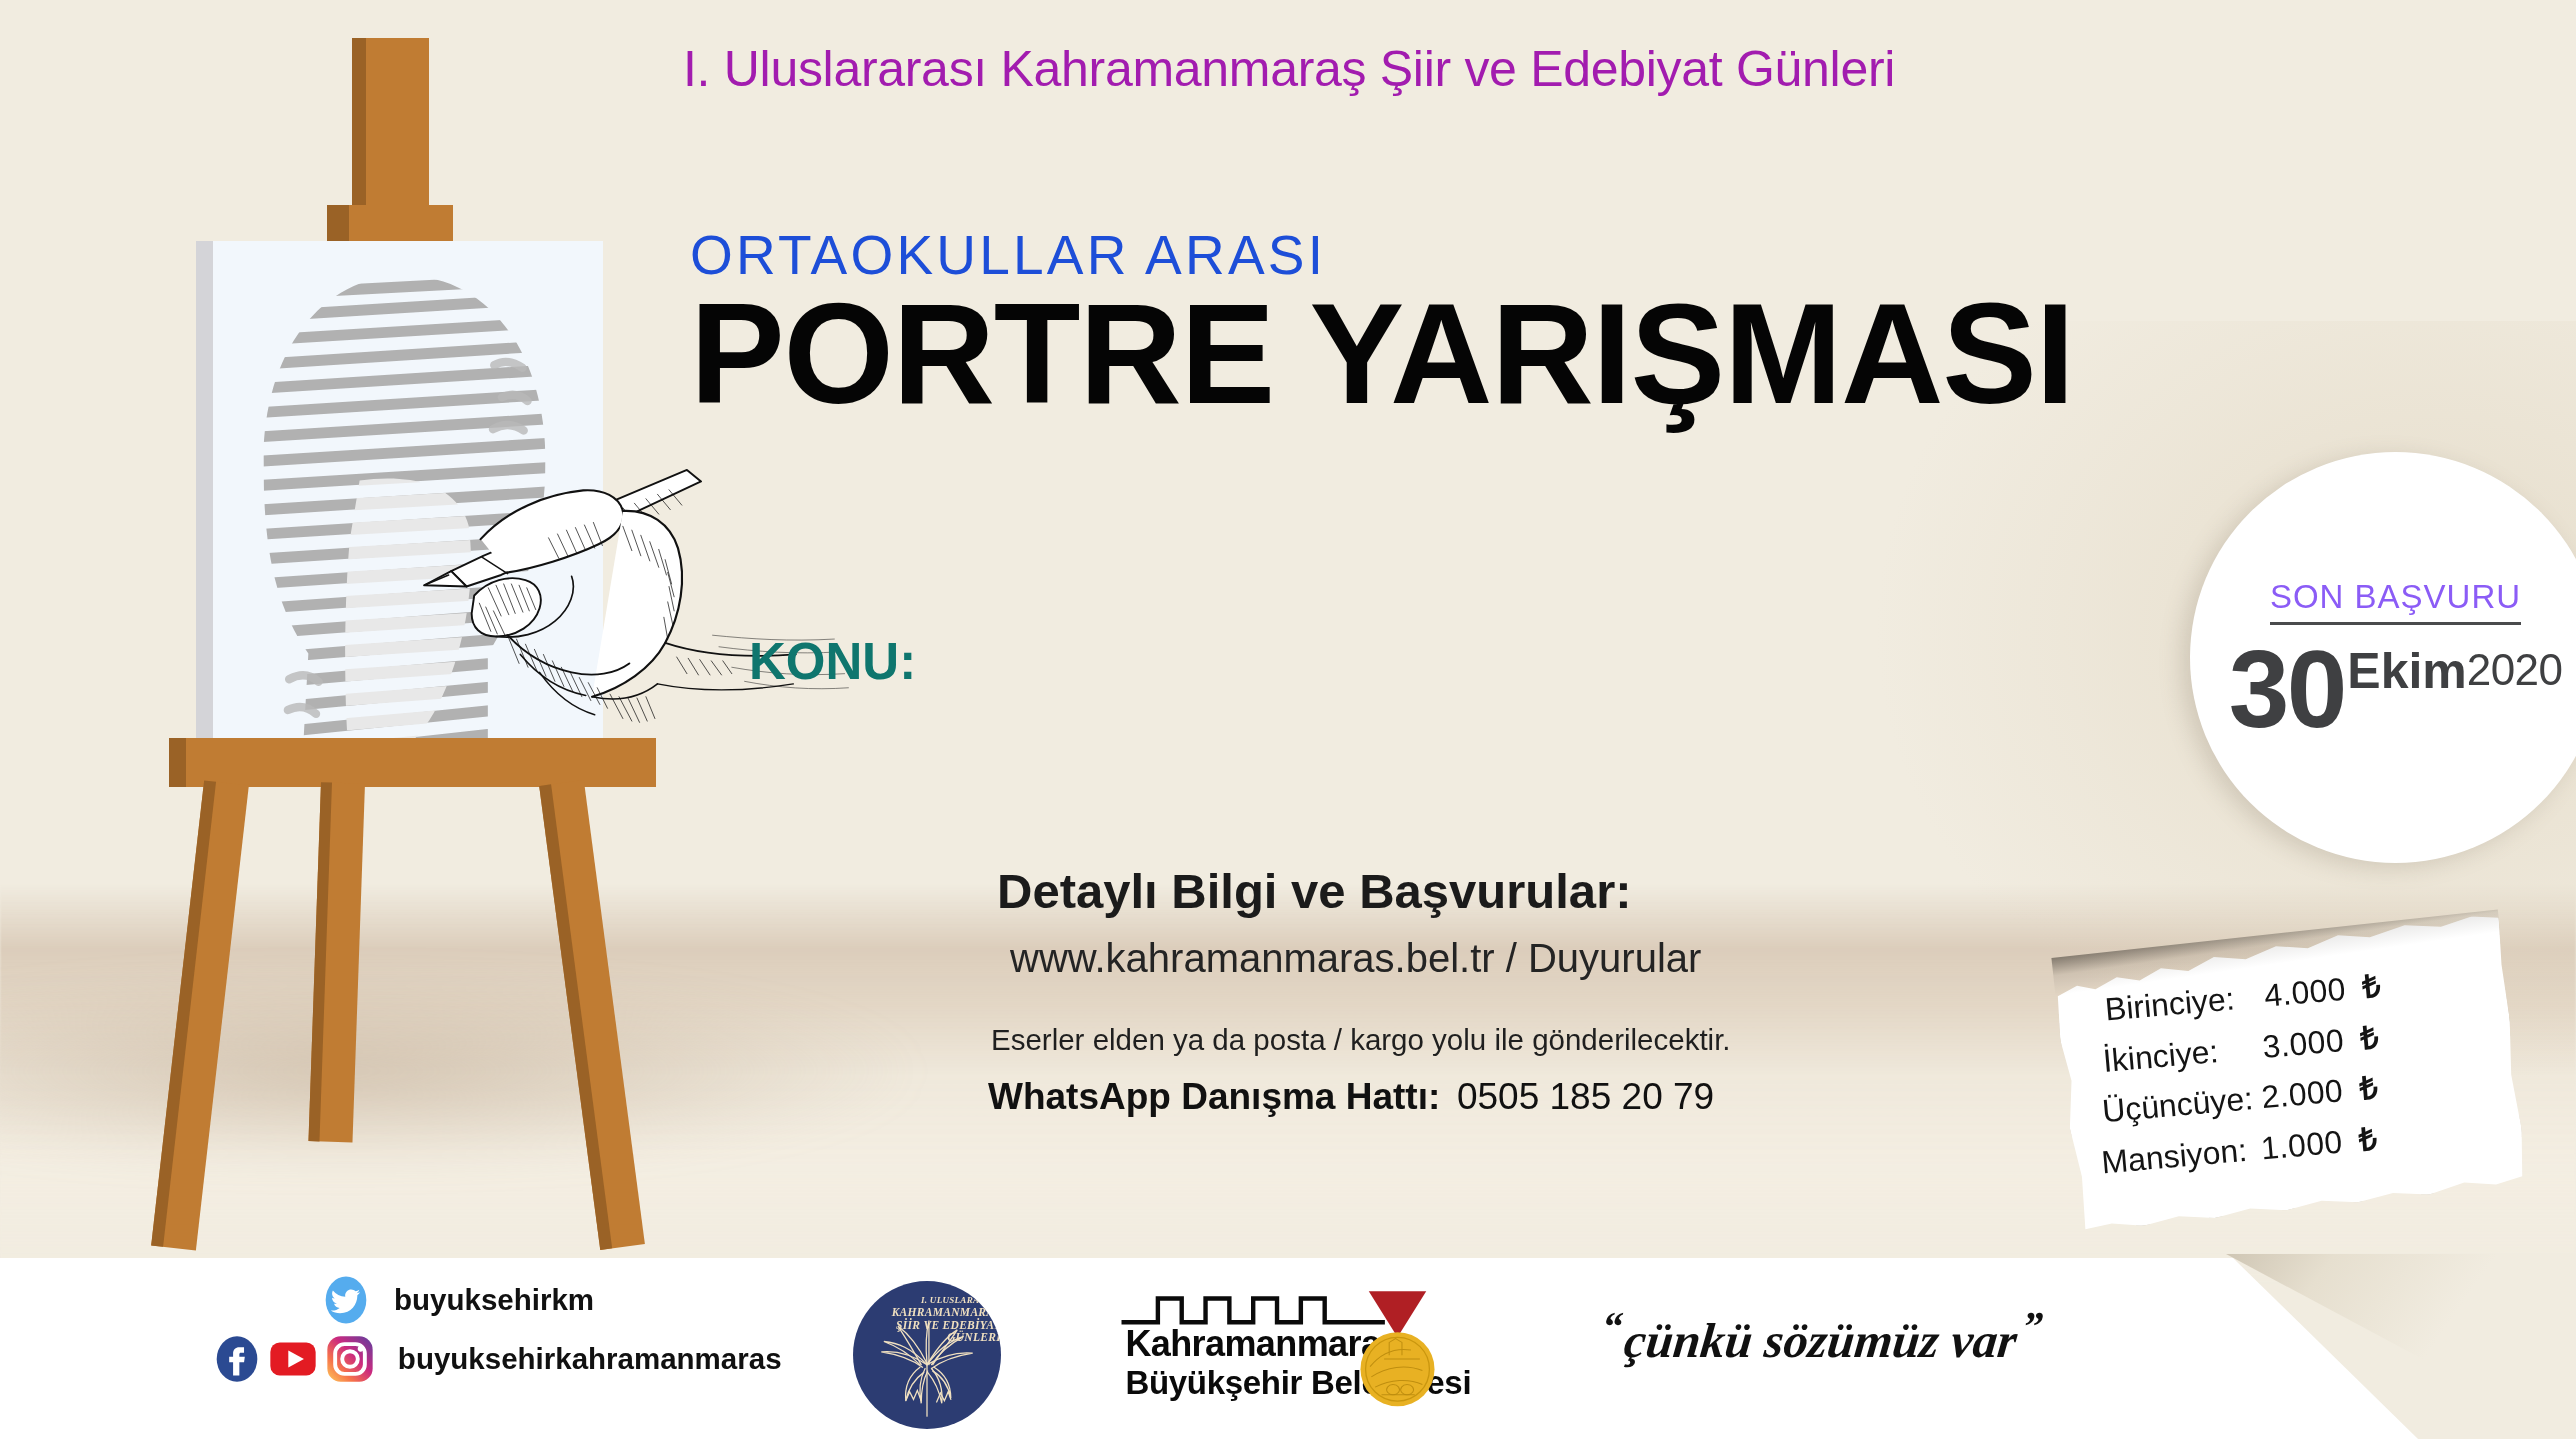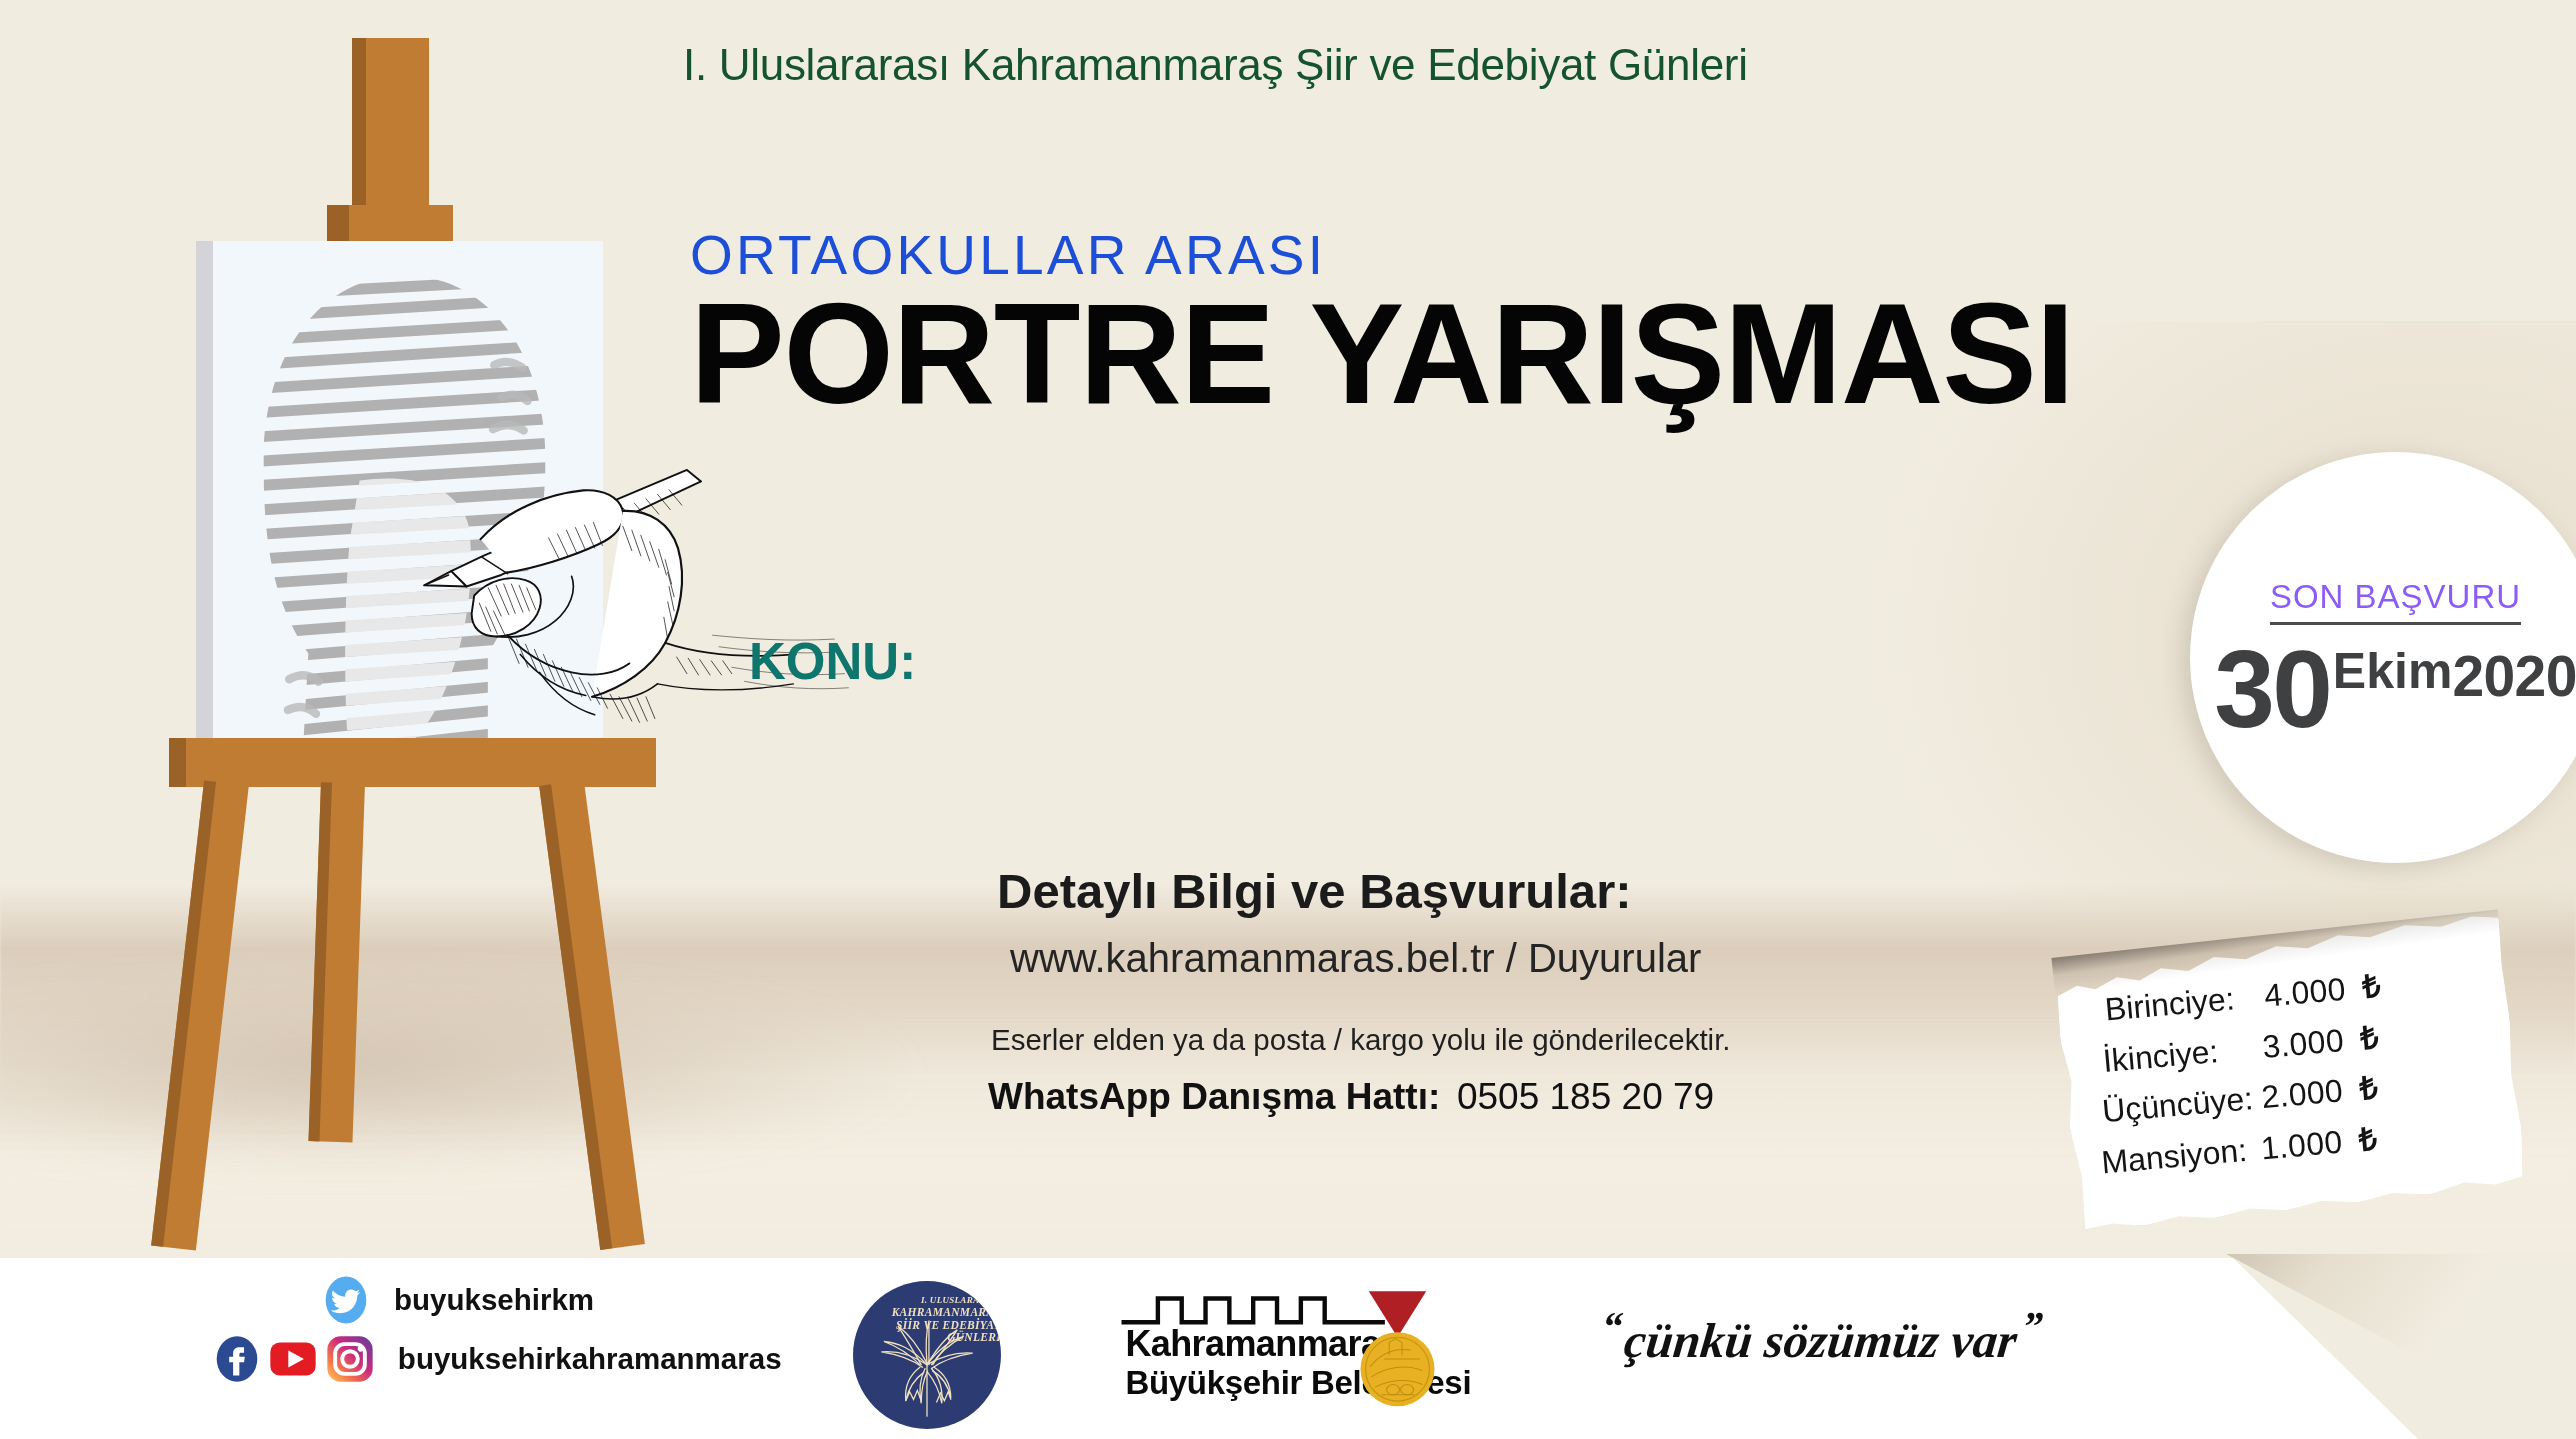--- a/index.html
+++ b/index.html
@@ -97,21 +97,21 @@
 
   
   .portrait-svg{ position:absolute; left:212px; top:269px; width:385px; height:500px; }
 
   
   .hand-svg{ position:absolute; left:411px; top:443px; width:475px; height:346px; }
 
   
   .kicker{
     position:absolute; left:683px; top:40px; width:1860px;
-    font-size:44px; font-weight:400; color:#14532d;
+    font-size:50px; font-weight:400; color:#a21caf;
     letter-spacing:-0.3px;
     white-space:nowrap;
   }
   .pre-title{
     position:absolute; left:690px; top:223px;
     font-size:55px; font-weight:400; color:#1d4ed8;
     letter-spacing:3.2px;
     white-space:nowrap;
   }
   .main-title{
@@ -169,21 +169,21 @@
     padding-bottom:6.4px; margin-bottom:18px;
     white-space:nowrap;
   }
   .dc-row{ display:flex; align-items:flex-start; }
   .dc-day{
     font-size:109px; font-weight:700; color:#3f4042;
     line-height:0.86; letter-spacing:-2.6px;
   }
   .dc-my{ display:flex; flex-direction:row; padding-top:5.1px; padding-left:2.6px; }
   .dc-month{ font-size:50px; font-weight:700; color:#3f4042; line-height:0.95; }
-  .dc-year{ font-size:57px; font-weight:700; color:#3f4042; line-height:1.0; letter-spacing:-0.6px;}
+  .dc-year{ font-size:44px; font-weight:400; color:#3f4042; line-height:1.0; letter-spacing:-0.6px;}
 
   
   #prize-note{
     position:absolute; left:2065px; top:933px;
     width:449px; height:276px;
     transform:rotate(-6.2deg);
   }
   .note-paper{
     position:absolute; inset:0;
     background:#ffffff;

